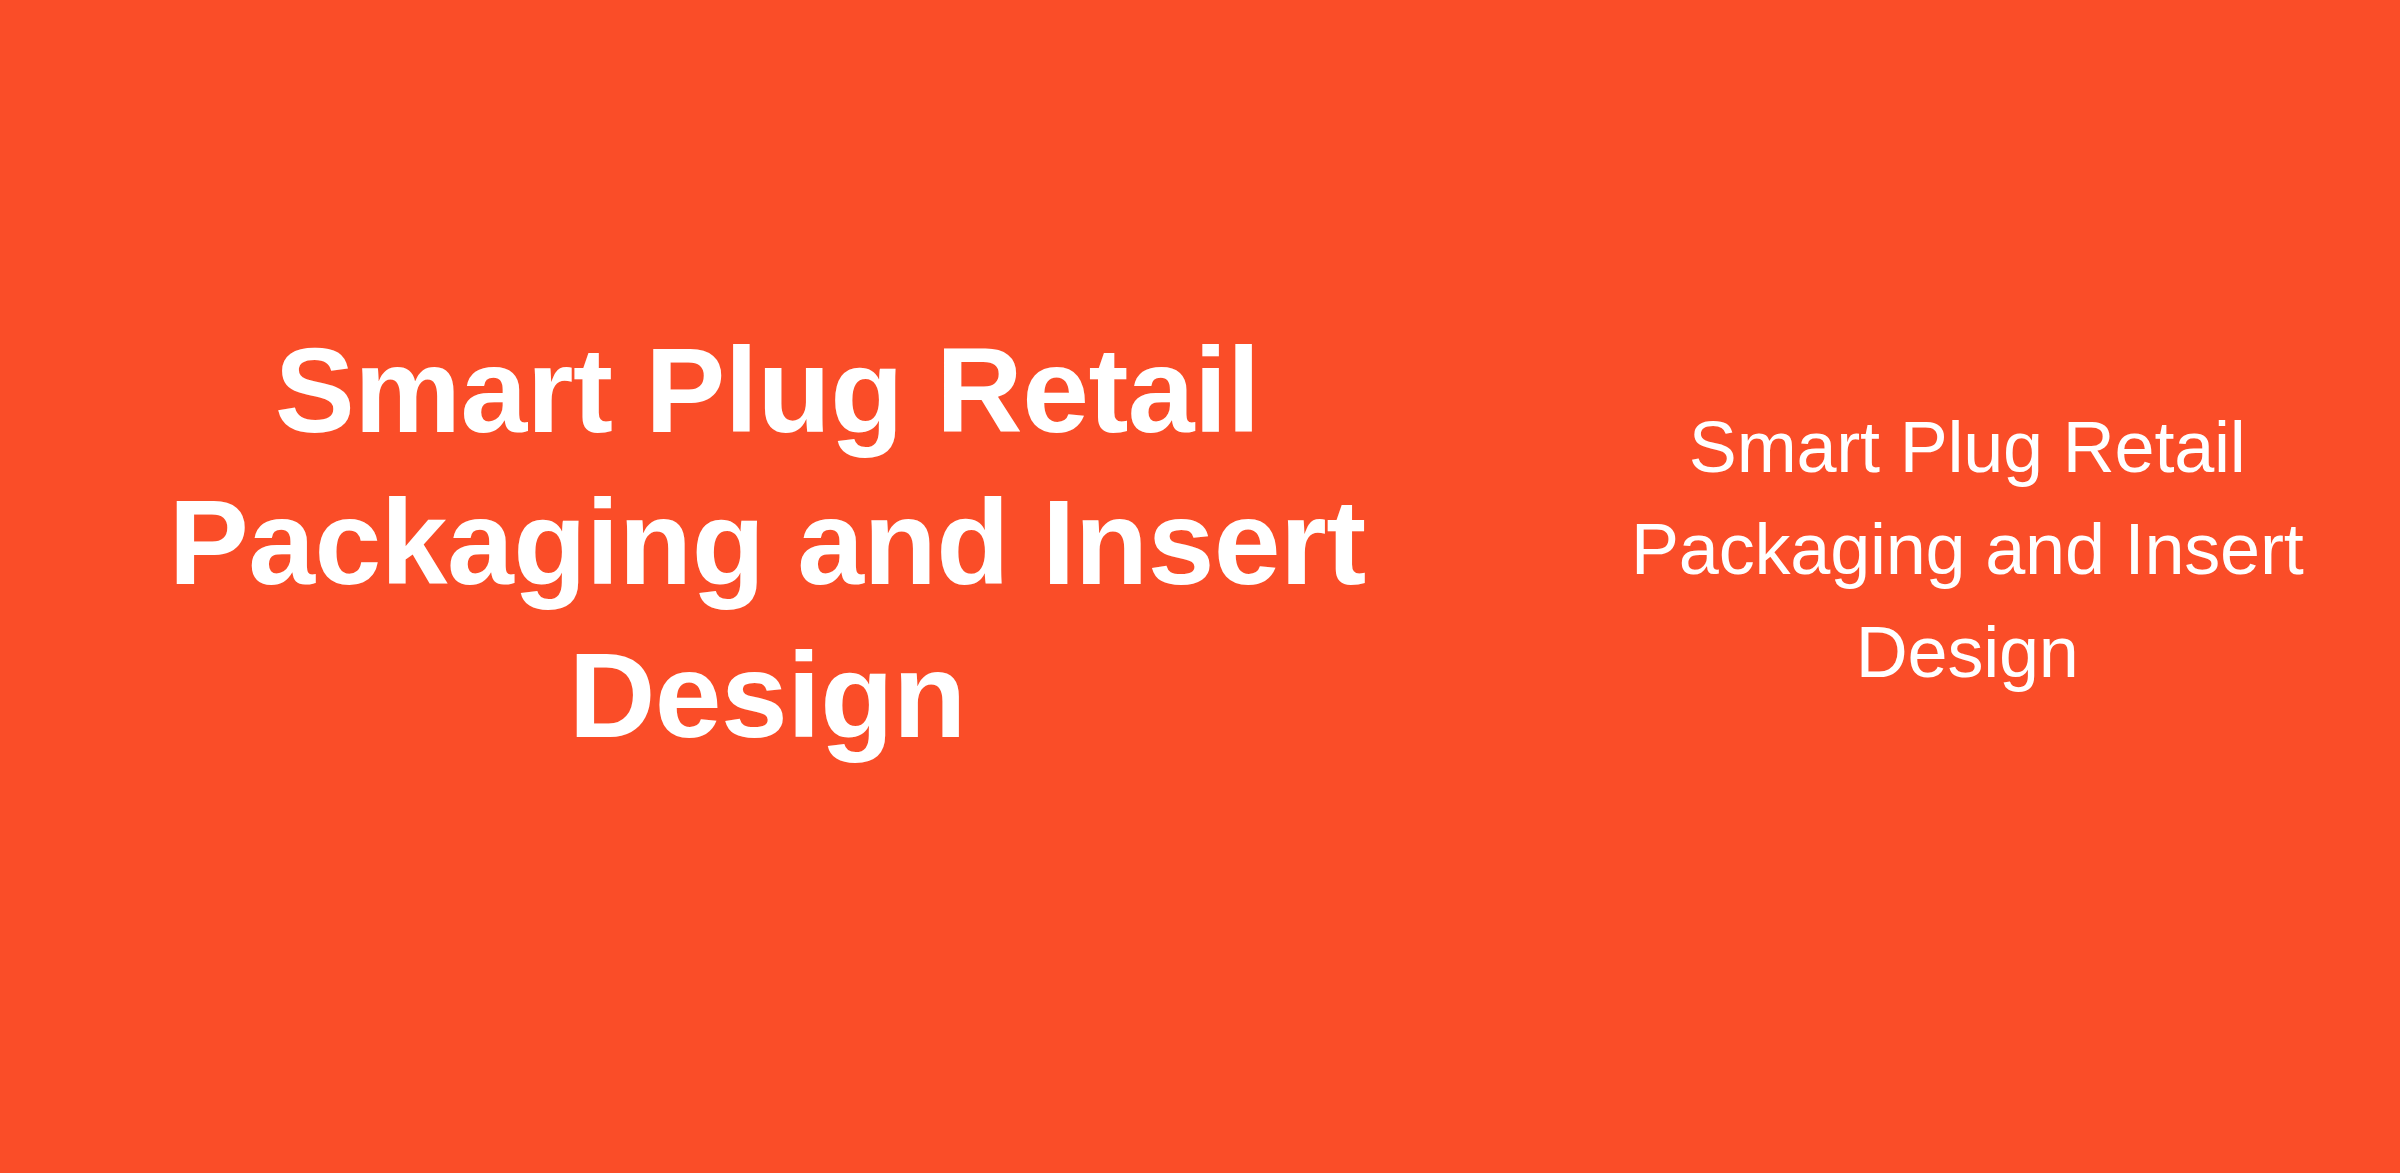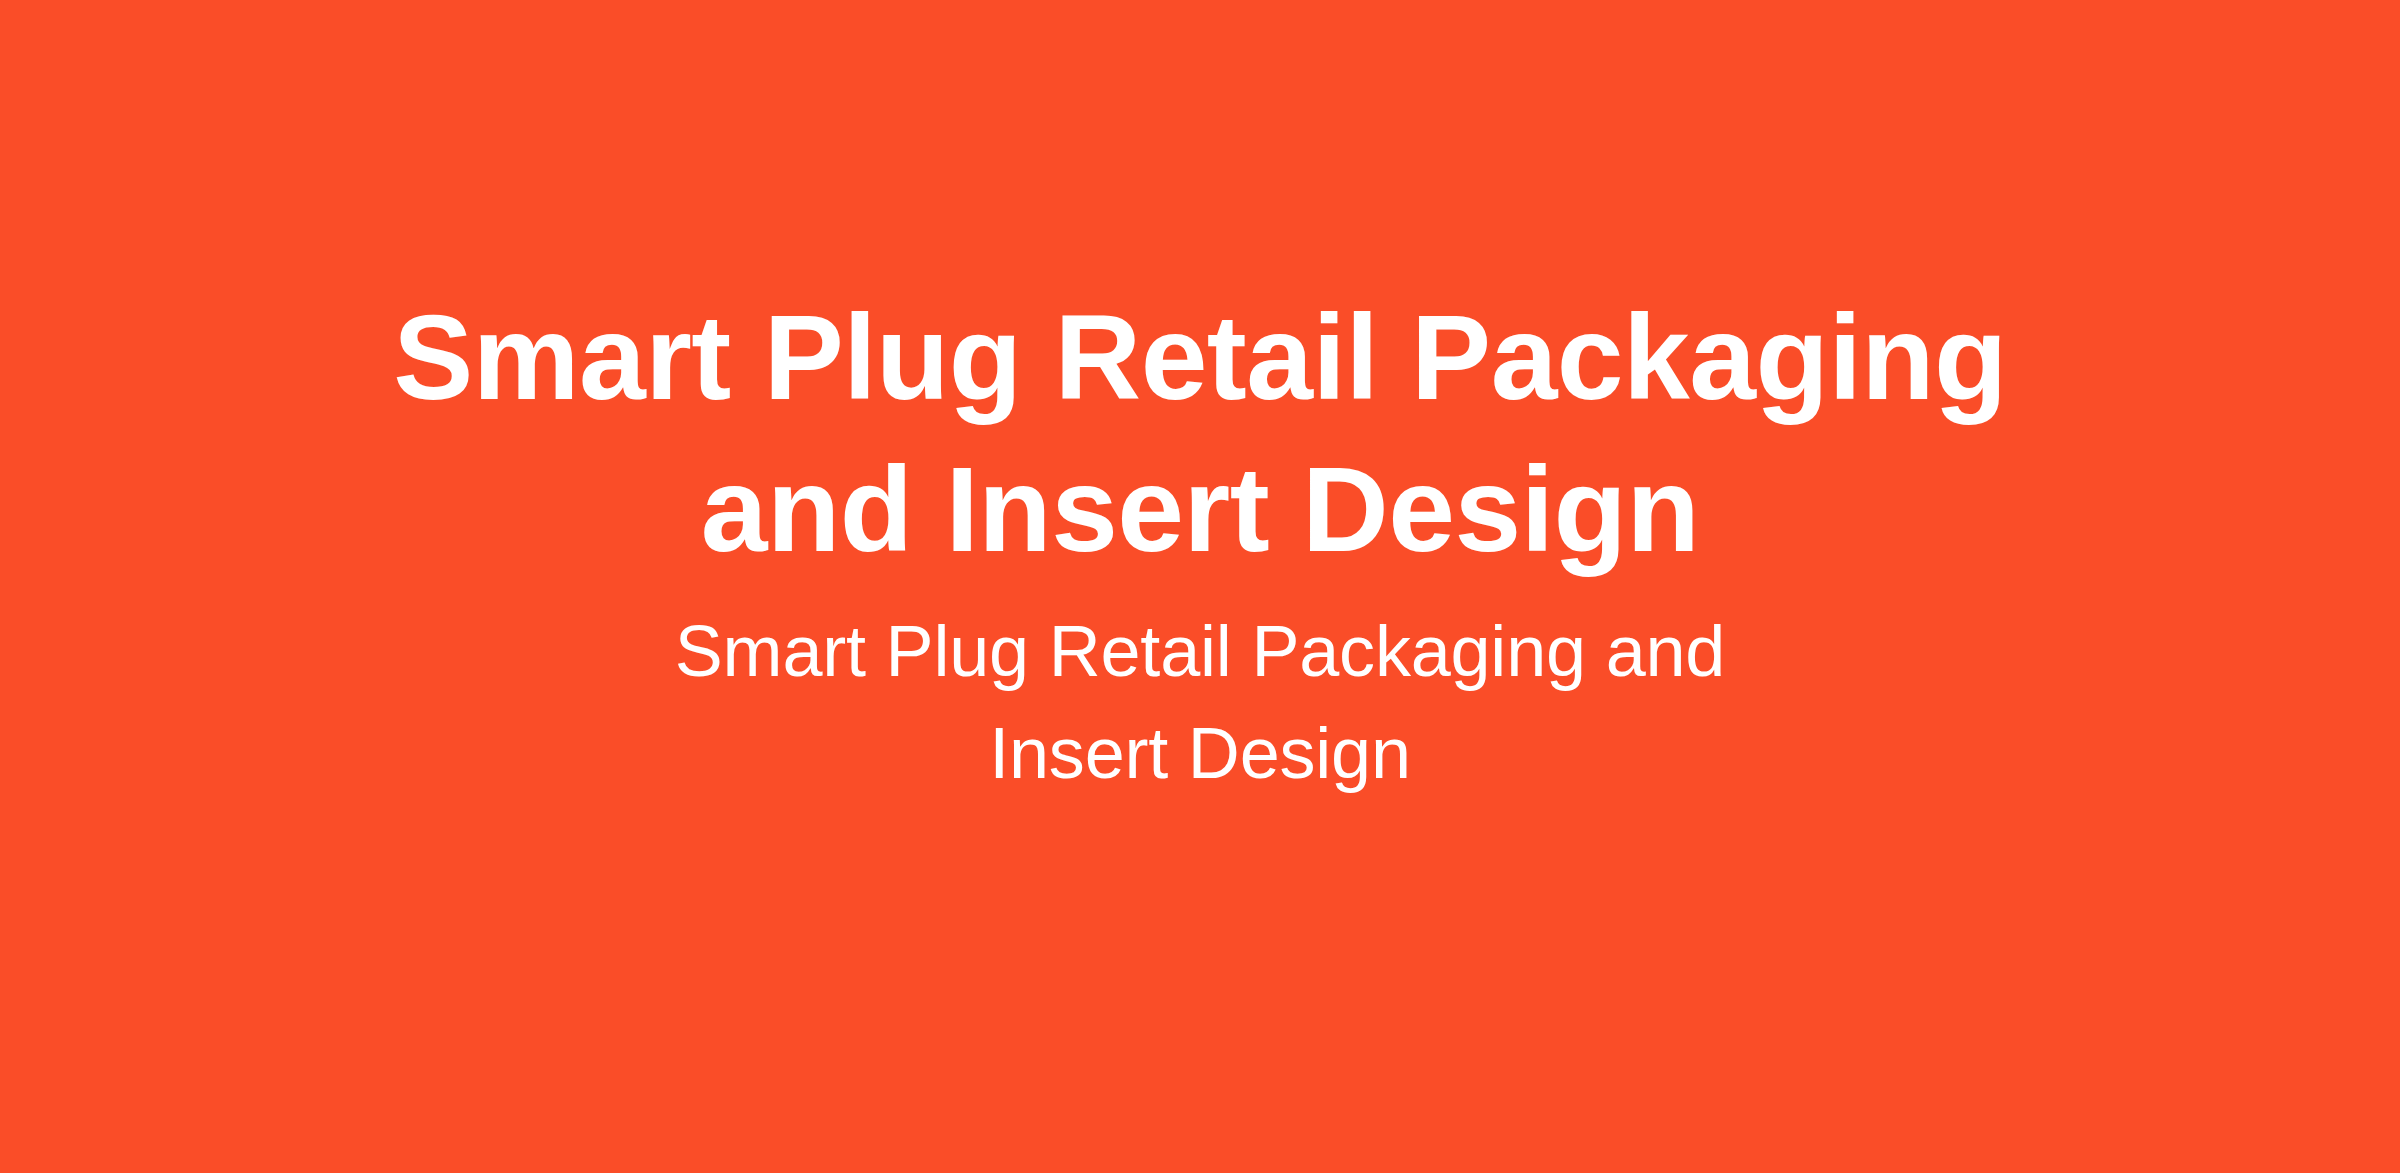--- a/index.html
+++ b/index.html
@@ -24,21 +24,20 @@
     box-sizing: border-box;
     display: flex;
     flex-direction: column;
     align-items: center;
     justify-content: center;
     overflow: hidden;
   }
 
   .content-block {
     display: flex;
-    flex-direction: column;
     align-items: center;
     justify-content: center;
     width: 100%;
     margin-top: -88px;
   }
 
   .slide-title {
     display: block;
     max-width: 1720px;
     margin: 0;

